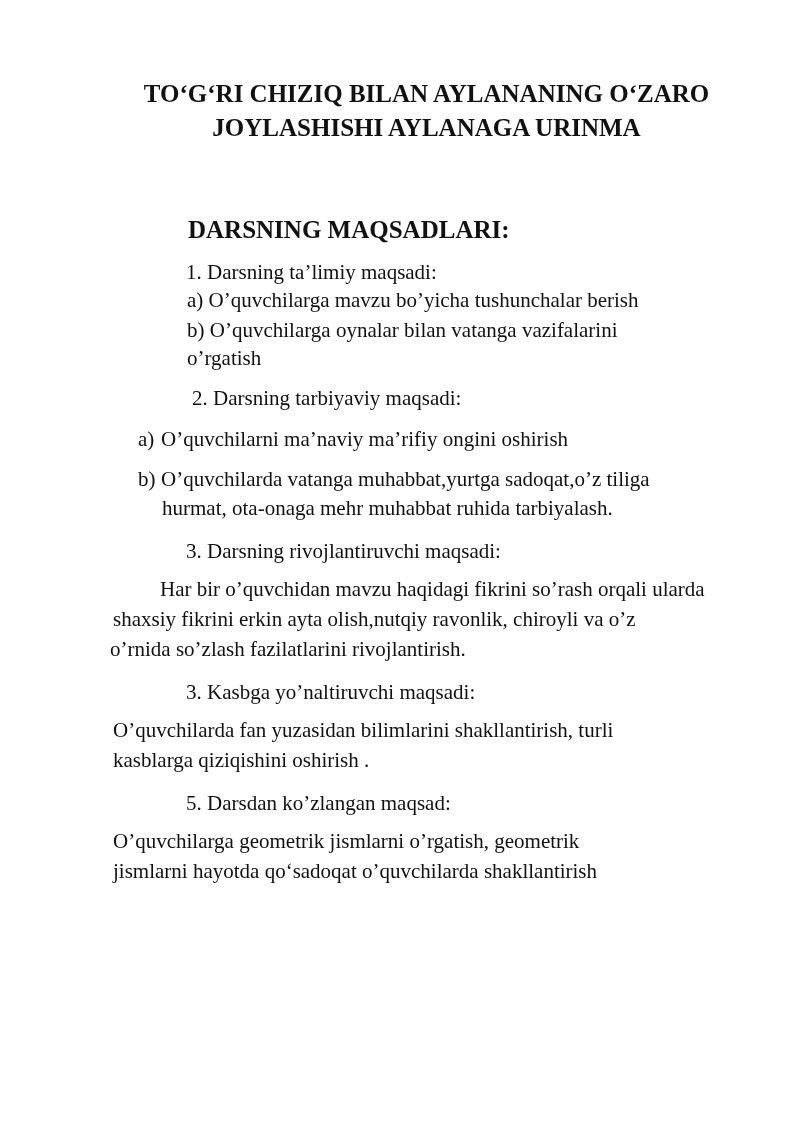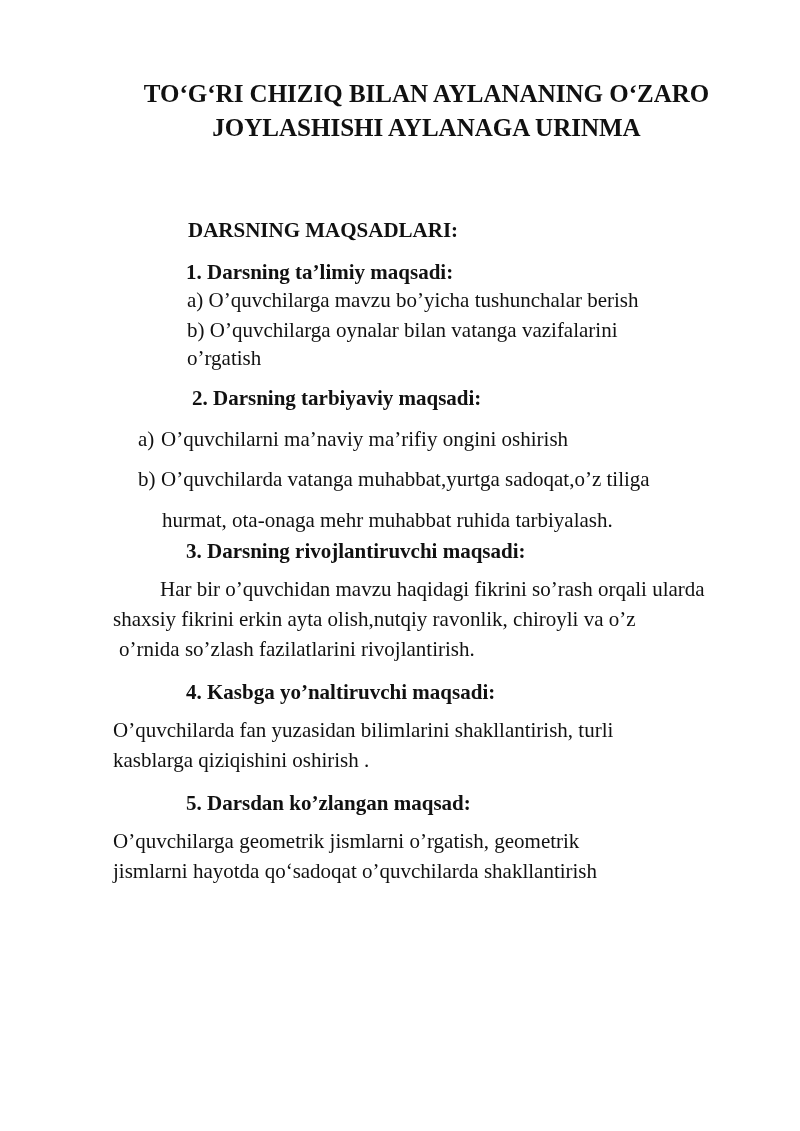--- a/index.html
+++ b/index.html
@@ -18,25 +18,25 @@
     .abs { position: absolute; white-space: nowrap; }
     .title {
       left: 0; width: 853px;
       text-align: center;
       font-weight: bold;
       font-size: 25px;
       line-height: 32px;
     }
     .h1 {
       font-weight: bold;
-      font-size: 21px;
+      font-size: 25px;
       line-height: 30px;
     }
     .h2 {
-      font-weight: bold;
+      font-weight: normal;
       font-size: 21px;
       line-height: 28px;
     }
     .p {
       font-size: 21px;
       line-height: 30px;
     }
     .list-row { display: flex; }
     .list-marker { display: inline-block; width: 23px; }
   </style>
@@ -57,28 +57,28 @@
 
   <div class="abs h2" style="left:192px; top:384px;text-align:center;">2. Darsning tarbiyaviy maqsadi:</div>
   <div class="abs p list-row" style="left:138px; top:424px;">
     <span class="list-marker">a)</span>
     <span>O’quvchilarni ma’naviy ma’rifiy ongini oshirish</span>
   </div>
   <div class="abs p list-row" style="left:138px; top:464px;">
     <span class="list-marker">b)</span>
     <span>O’quvchilarda vatanga muhabbat,yurtga sadoqat,o’z tiliga</span>
   </div>
-  <div class="abs p" style="left:162px; top:493px;margin-top:12px;">hurmat, ota-onaga mehr muhabbat ruhida tarbiyalash.</div>
+  <div class="abs p" style="left:162px; top:493px;">hurmat, ota-onaga mehr muhabbat ruhida tarbiyalash.</div>
 
   <div class="abs h2" style="left:186px; top:537px;">3. Darsning rivojlantiruvchi maqsadi:</div>
   <div class="abs p" style="left:113px; top:574px;margin-left:47px;">Har bir o’quvchidan mavzu haqidagi fikrini so’rash orqali ularda</div>
   <div class="abs p" style="left:113px; top:604px;font-family:Liberation Serif, serif;">shaxsiy fikrini  erkin ayta olish,nutqiy ravonlik, chiroyli va o’z</div>
-  <div class="abs p" style="left:119px; top:634px;">o’rnida so’zlash fazilatlarini rivojlantirish.</div>
+  <div class="abs p" style="left:110px; top:634px;">o’rnida so’zlash fazilatlarini rivojlantirish.</div>
 
-  <div class="abs h2" style="left:186px; top:678px;">4. Kasbga yo’naltiruvchi maqsadi:</div>
+  <div class="abs h2" style="left:186px; top:678px;">3. Kasbga yo’naltiruvchi maqsadi:</div>
   <div class="abs p" style="left:113px; top:715px;">O’quvchilarda fan yuzasidan bilimlarini shakllantirish, turli</div>
   <div class="abs p" style="left:113px; top:745px;">kasblarga qiziqishini oshirish .</div>
 
   <div class="abs h2" style="left:186px; top:789px;">5. Darsdan ko’zlangan maqsad:</div>
   <div class="abs p" style="left:113px; top:826px;">O’quvchilarga geometrik jismlarni o’rgatish, geometrik</div>
   <div class="abs p" style="left:113px; top:856px;">jismlarni hayotda qo‘sadoqat  o’quvchilarda shakllantirish</div>
 
 </div>
 
 </body></html>

